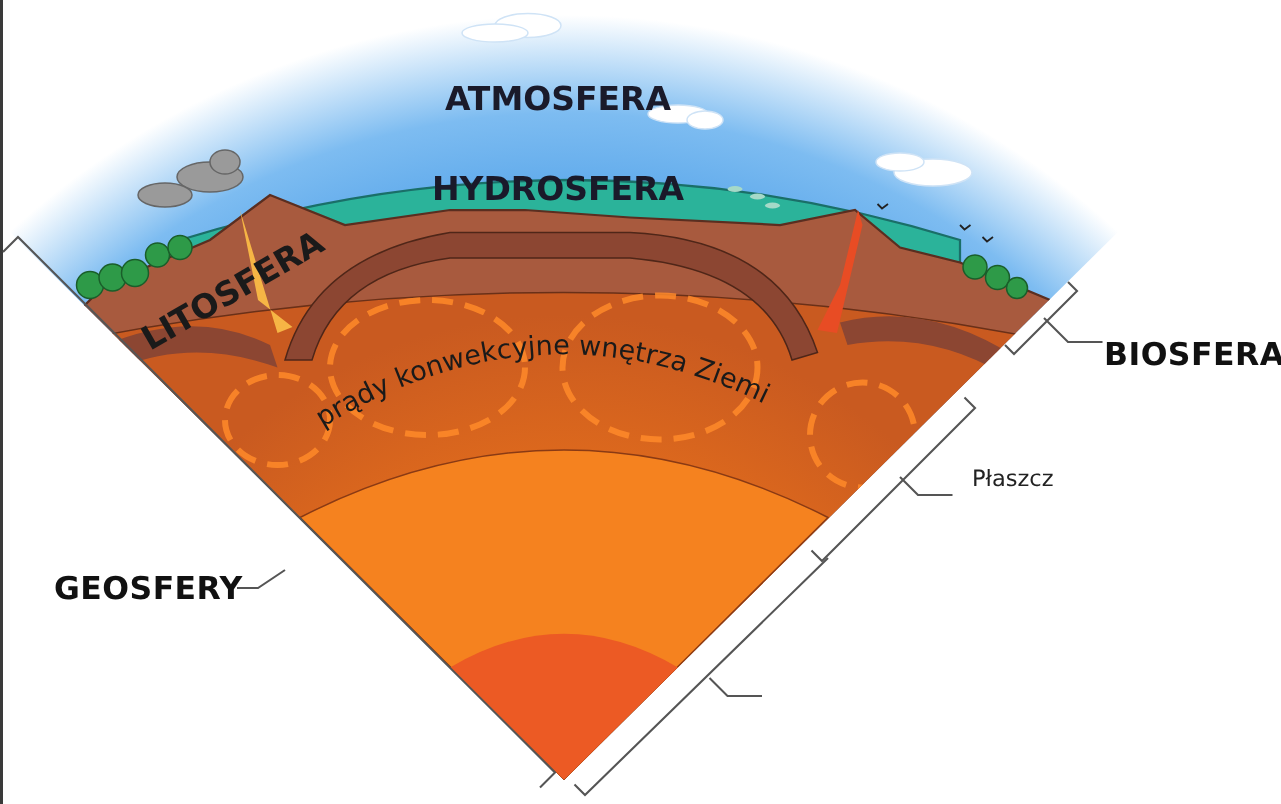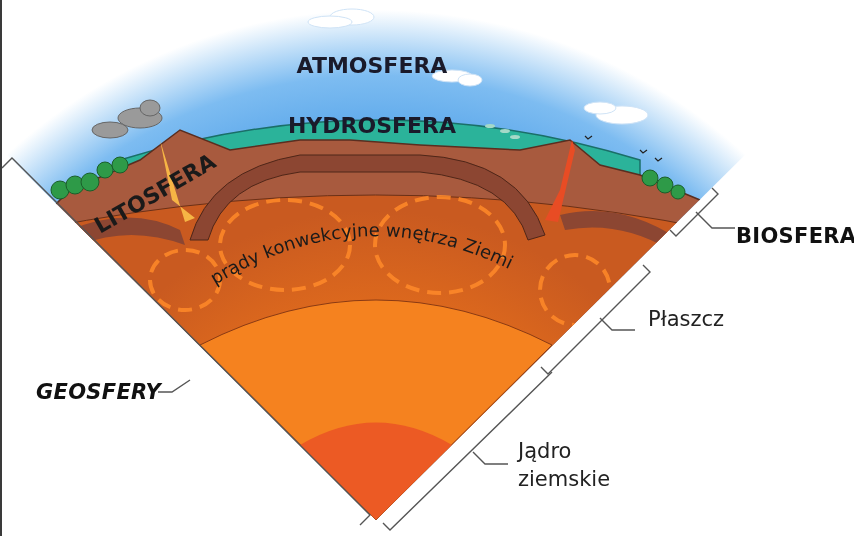--- a/index.html
+++ b/index.html
@@ -1,21 +1,21 @@
 <!DOCTYPE html>
 <html><head>
 <meta charset="utf-8">
 <style>
   html,body{margin:0;padding:0;background:#fff;}
   body{width:854px;height:536px;position:relative;overflow:hidden;font-family:"DejaVu Sans","Liberation Sans",sans-serif;}
   #stage{position:absolute;left:0;top:0;width:854px;height:399px;}
   .edge{position:absolute;left:0;top:0;width:2px;height:536px;background:#3a3a3a;}
   .lbl{position:absolute;color:#111;white-space:nowrap;}
   .lbl-big{font-size:21px;font-weight:bold;letter-spacing:0.3px;}
-  .lbl-mid{font-size:21px;line-height:28px;color:#222;}
+  .lbl-mid{font-size:15px;line-height:28px;color:#222;}
   svg text{font-family:"DejaVu Sans","Liberation Sans",sans-serif;}
 </style>
 </head>
 <body>
 
 <div id="stage">
   <div class="edge"></div>
 
   <svg width="854" height="536" viewBox="0 0 854 536" style="position:absolute;left:0;top:0">
     <defs>
@@ -109,21 +109,17 @@
     <g stroke="#555" stroke-width="1.4" fill="none">
       <path d="M2 168 L12 158 L370 515 L360 525"></path>
       <path d="M190 380 L172 392 L158 392"></path>
       <path d="M712 188 L718 194 L676 236 L670 230 M696 212 L712 228 L735 228"></path>
       <path d="M643 265 L650 272 L548 374 L541 367 M600 318 L612 330 L635 330"></path>
       <path d="M552 372 L390 530 L383 523 M473 452 L485 464 L508 464"></path>
     </g>
   </svg>
 
   <div class="lbl lbl-big" style="left:736px;top:224px;">BIOSFERA</div>
-  <div class="lbl lbl-big" style="left:36px;top:380px;font-style:italic;">GEOSFERY</div>
+  <div class="lbl lbl-big" style="left:36px;top:380px;">GEOSFERY</div>
   <div class="lbl lbl-mid" style="left:648px;top:305px;">
     <div>Płaszcz</div>
-  </div>
-  <div class="lbl lbl-mid" style="left:518px;top:437px;">
-    <div>Jądro</div>
-    <div>ziemskie</div>
   </div>
 </div>
 
 </body></html>

